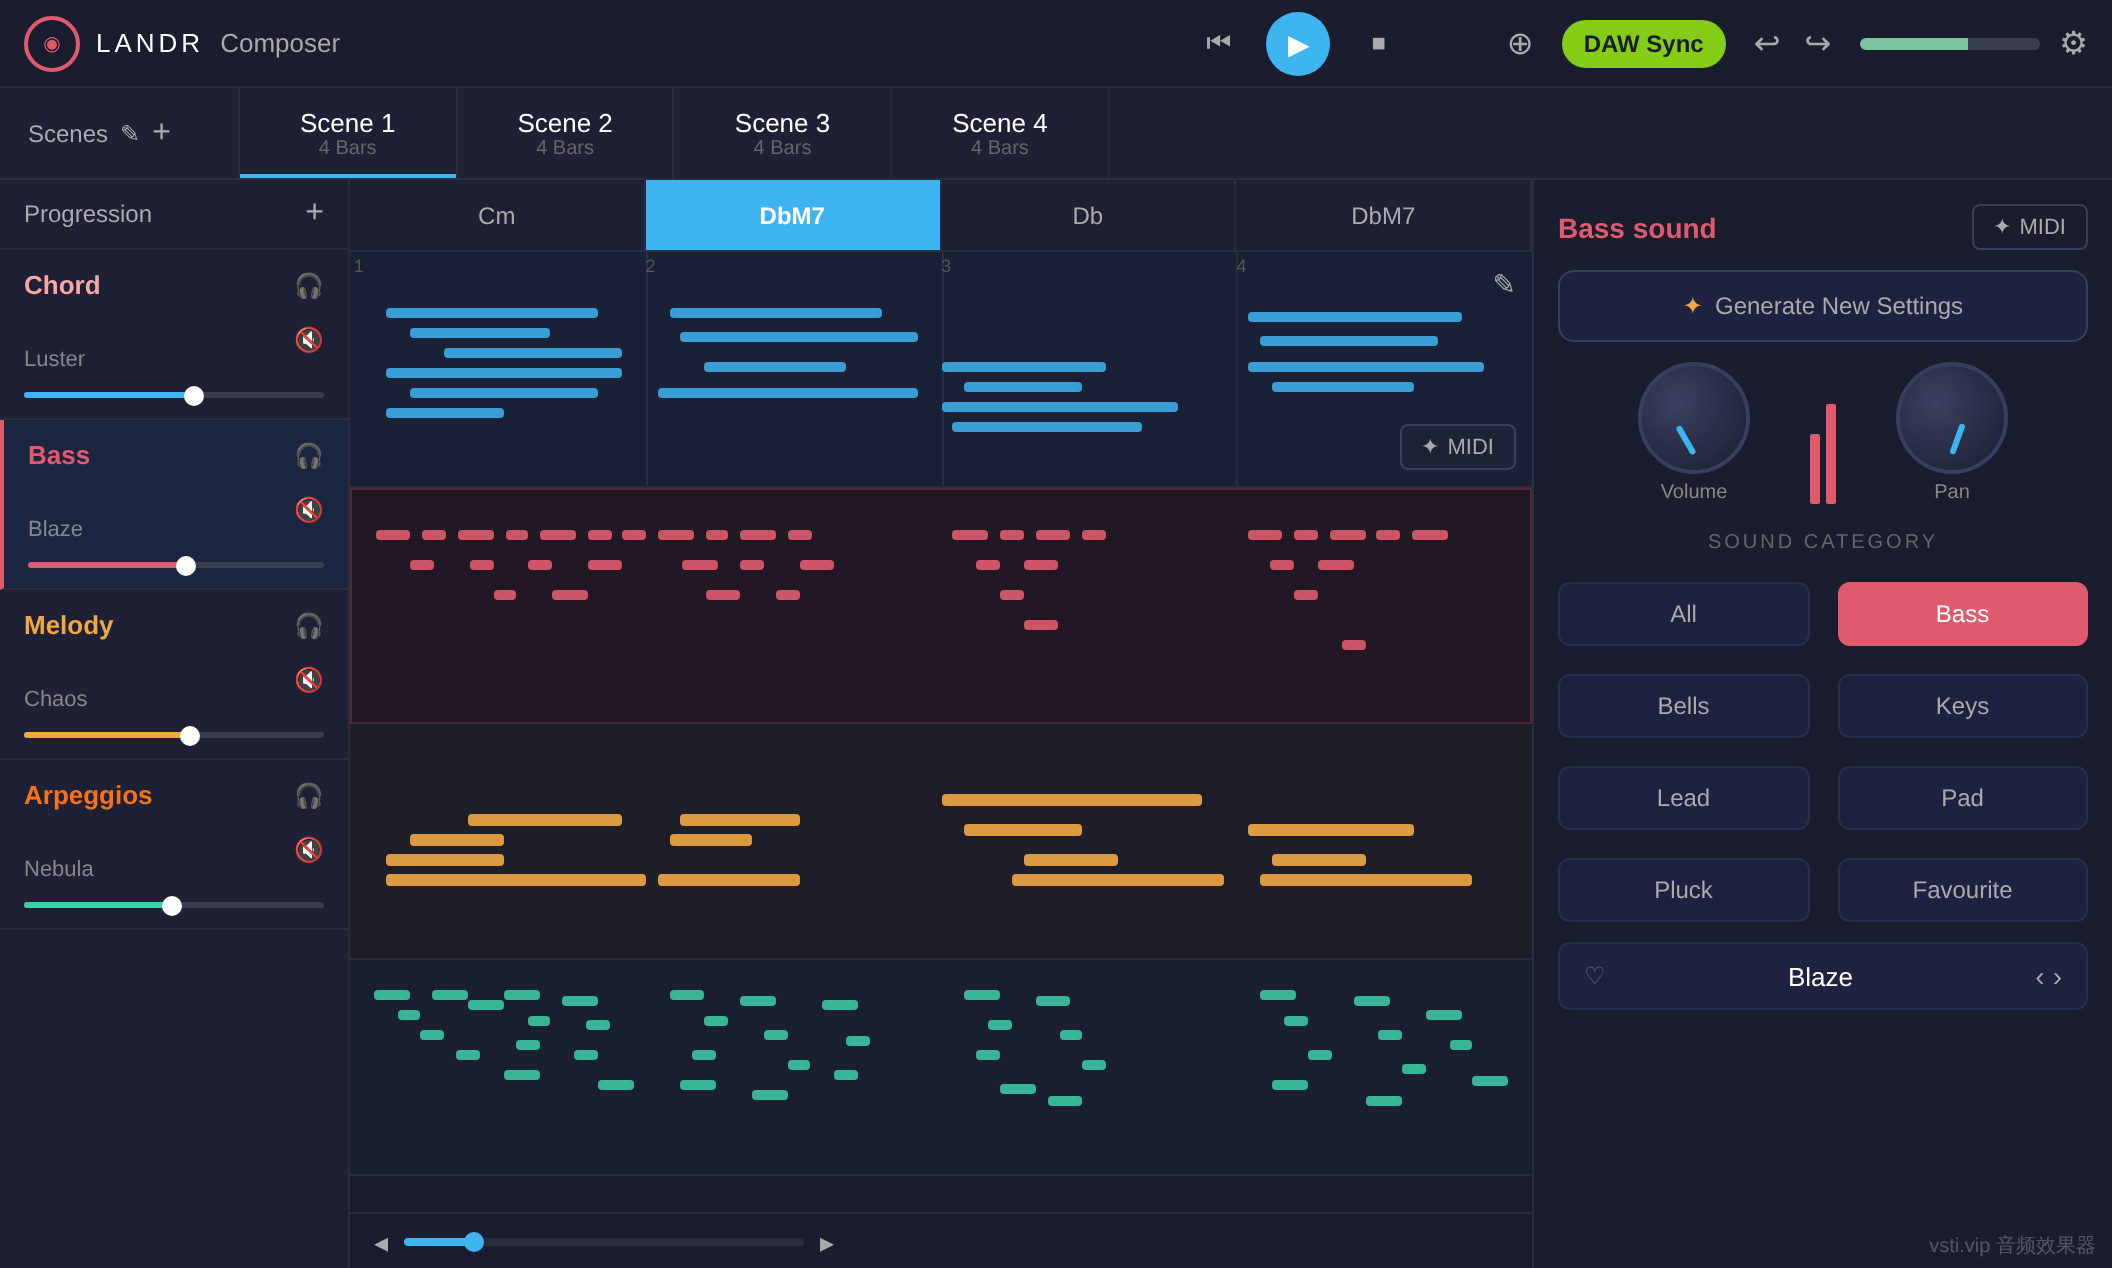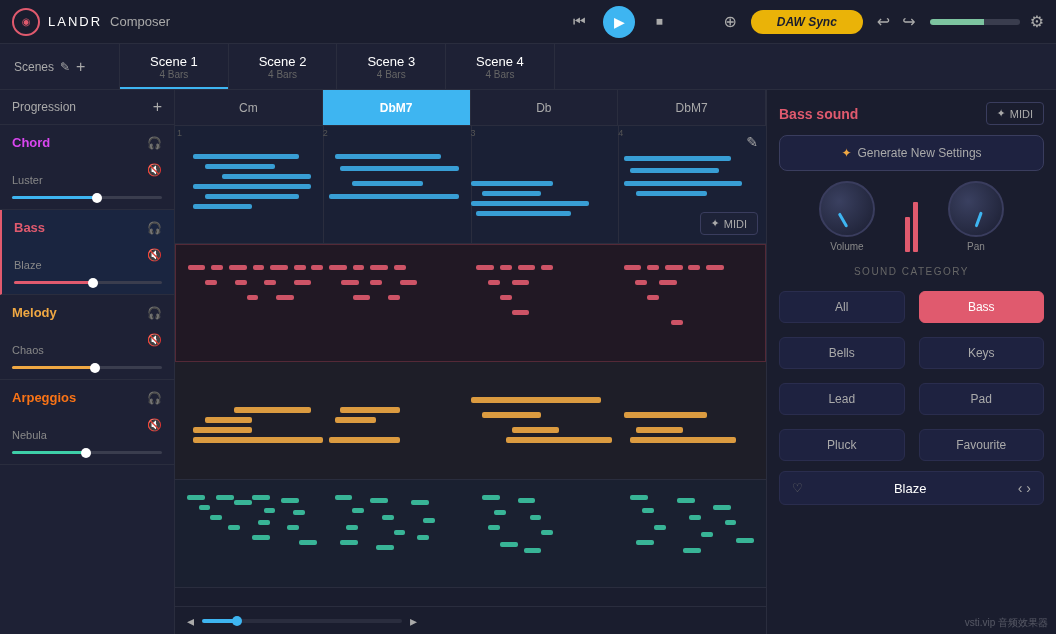--- a/index.html
+++ b/index.html
@@ -49,28 +49,27 @@
       font-size: 14px;
     }
     .play-btn {
       width: 32px; height: 32px;
       background: #3eb5f1;
       border-radius: 50%;
       display: flex; align-items: center; justify-content: center;
       cursor: pointer; color: #fff; font-size: 14px;
     }
     .daw-sync-btn {
-      background: #eab308;
+      background: #84cc16;
       color: #1a1d2e;
       border-radius: 20px;
-      padding: 5px 26px;
+      padding: 5px 11px;
       font-size: 12px;
       font-weight: 600;
       cursor: pointer;
-      font-style: italic;
     }
     .undo-redo { display: flex; gap: 4px; }
     .undo-redo-btn { color: #aaa; font-size: 16px; cursor: pointer; padding: 4px; }
     .progress-bar-top {
       width: 90px; height: 6px;
       background: linear-gradient(to right, #7dc4a0, #7dc4a0 60%, #3a3d4e 60%);
       border-radius: 3px;
     }
     .gear-icon { color: #aaa; font-size: 16px; cursor: pointer; }
     .globe-icon { color: #aaa; font-size: 16px; cursor: pointer; margin-right: 4px; }
@@ -136,21 +135,21 @@
       border-bottom: 1px solid #2a2d3e;
       padding: 10px 12px;
       display: flex;
       flex-direction: column;
       gap: 4px;
       position: relative;
     }
     .track-item.active { background: #1a2540; border-left: 2px solid #e05a6e; }
     .track-header { display: flex; align-items: center; justify-content: space-between; }
     .track-name { font-size: 13px; font-weight: 600; }
-    .track-name.chord { color: #d946ef; }
+    .track-name.chord { color: #fca5a5; }
     .track-name.bass { color: #e05a6e; }
     .track-name.melody { color: #f0a843; }
     .track-name.arp { color: #f97316; }
     .track-icons { display: flex; gap: 6px; align-items: center; }
     .track-icon { color: #666; font-size: 12px; cursor: pointer; }
     .track-preset { color: #888; font-size: 11px; margin-top: 20px; }
     .track-volume {
       display: flex; align-items: center; gap: 6px; margin-top: 6px;
     }
     .volume-slider-track {

